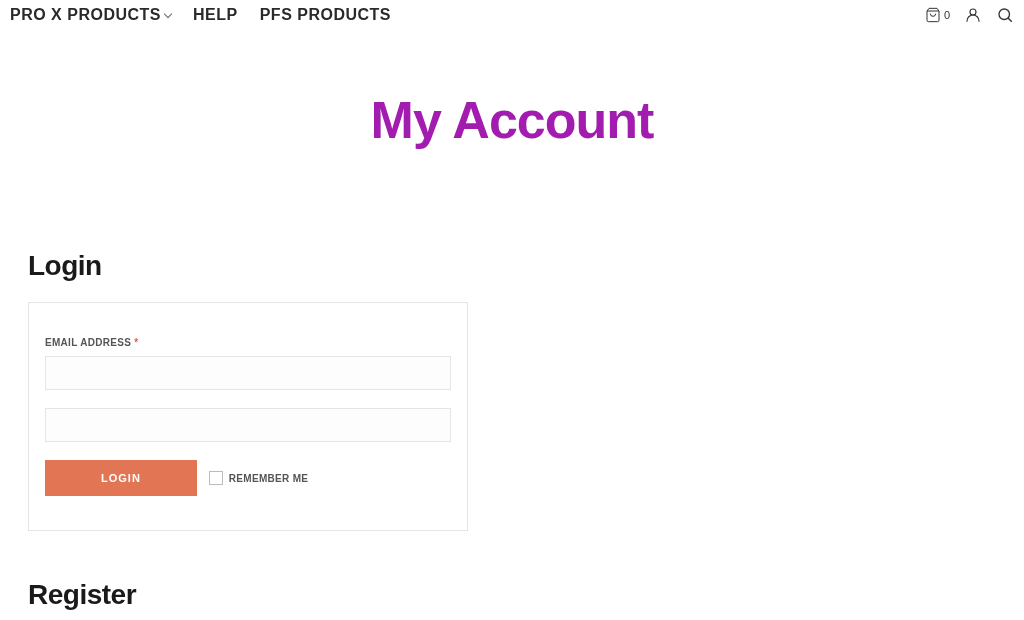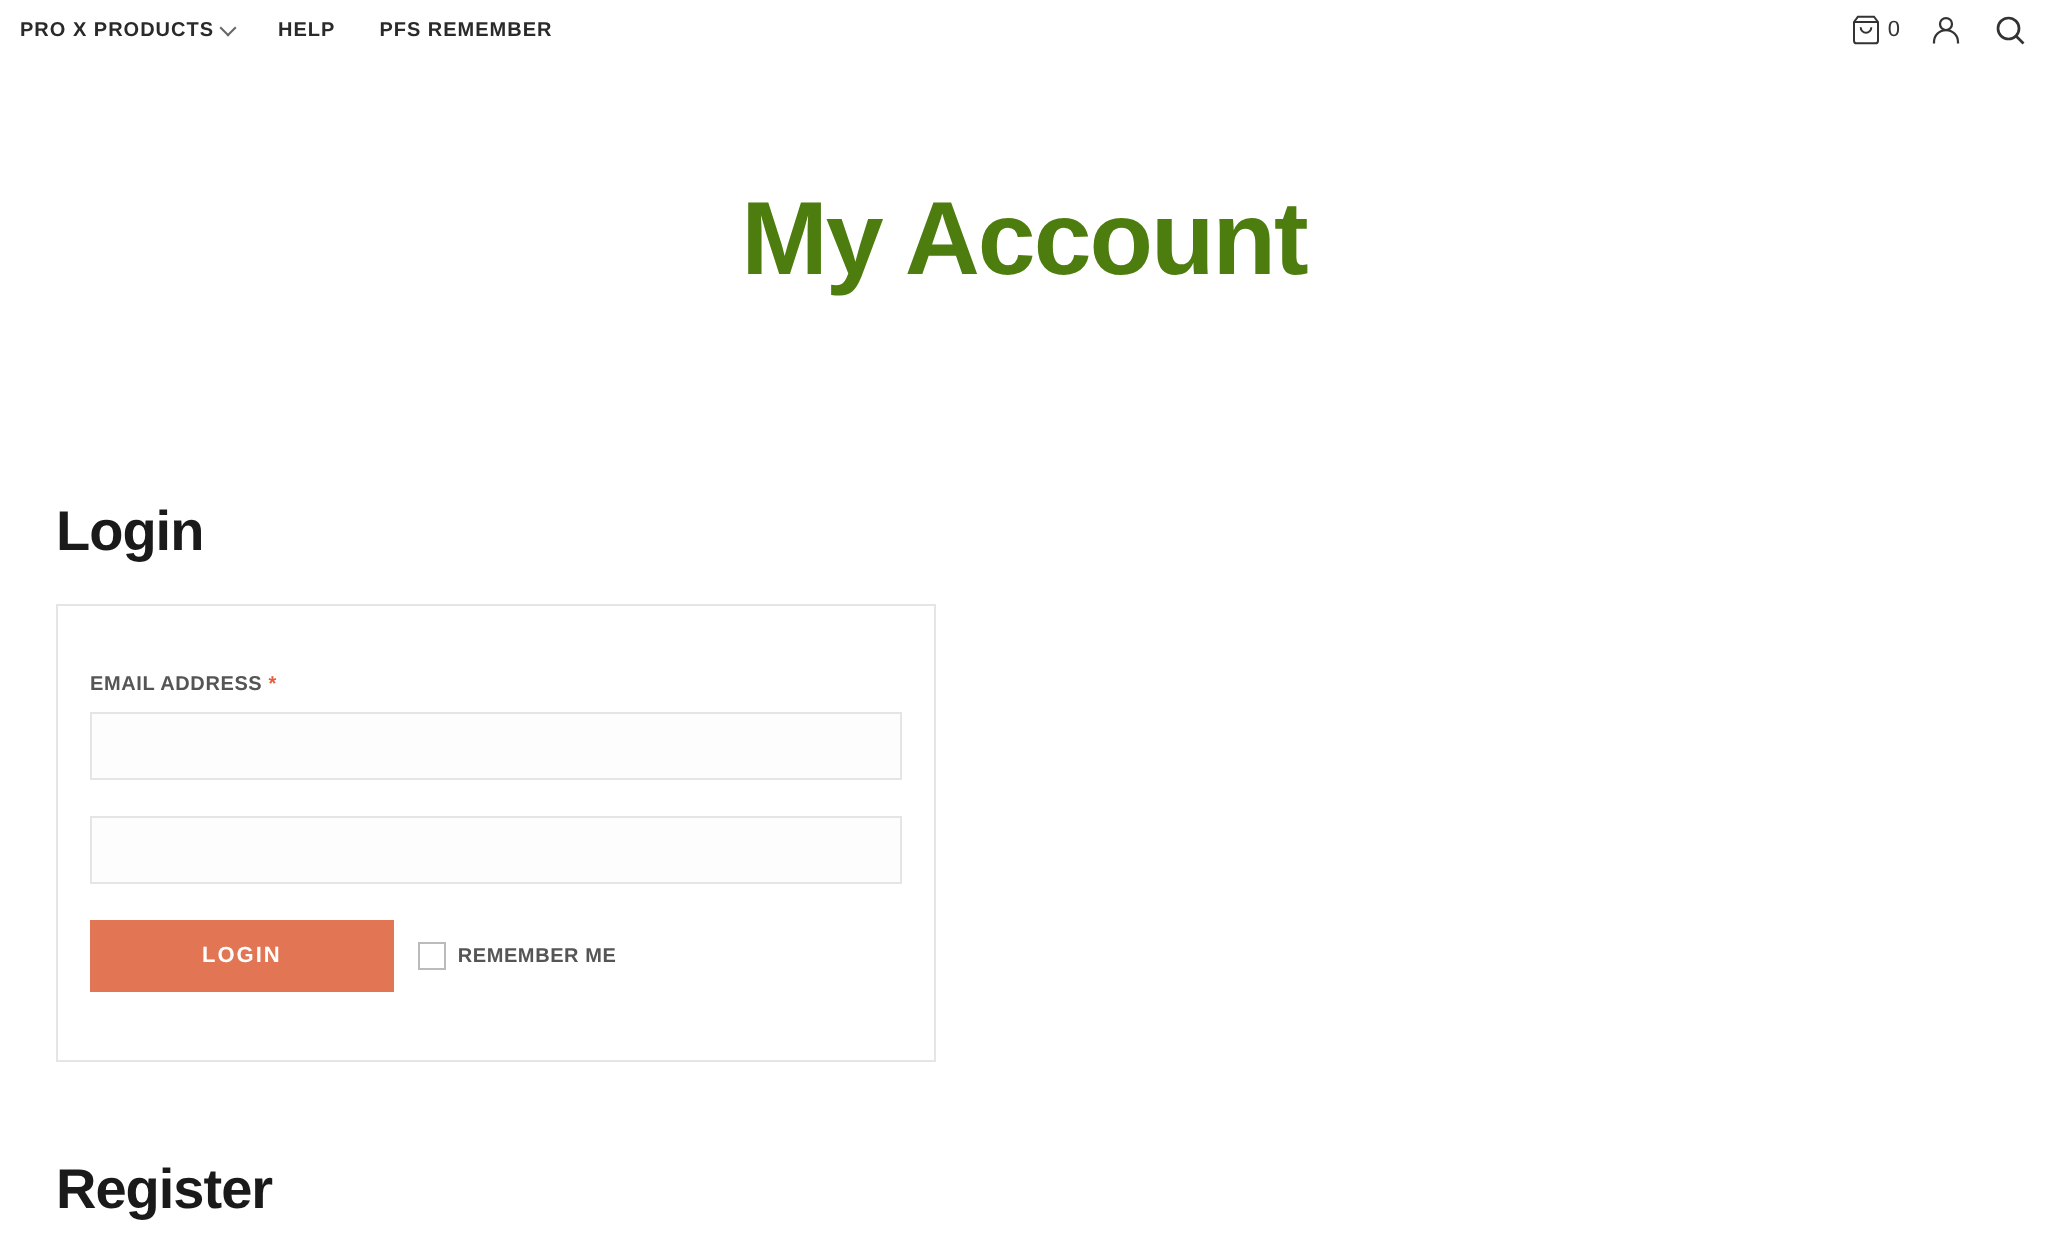--- a/index.html
+++ b/index.html
@@ -20,21 +20,21 @@
       align-items: center;
       padding: 0 10px;
       height: 30px;
     }
     .nav-left {
       display: flex;
       gap: 22px;
       align-items: center;
     }
     .nav-item {
-      font-size: 10px;
+      font-size: 16px;
       font-weight: 700;
       letter-spacing: 0.5px;
       color: #2a2a2a;
       cursor: pointer;
       display: flex;
       align-items: center;
       gap: 4px;
     }
     .chevron-down {
       display: inline-block;
@@ -70,21 +70,21 @@
       cursor: pointer;
       display: flex;
       align-items: center;
       justify-content: center;
     }
     .page-title {
       text-align: center;
       font-size: 52px;
       font-weight: 800;
       letter-spacing: -1px;
-      color: #4d7c0f;
+      color: #a21caf;
       margin-top: 60px;
       margin-bottom: 100px;
     }
     .content {
       padding: 0 28px;
     }
     .section-title {
       font-size: 28px;
       font-weight: 800;
       color: #1a1a1a;
@@ -168,21 +168,21 @@
 <div class="top-nav">
   <div class="nav-left">
     <div class="nav-item">
       <span>PRO X PRODUCTS</span>
       <span class="chevron-down"></span>
     </div>
     <div class="nav-item">
       <span>HELP</span>
     </div>
     <div class="nav-item">
-      <span>PFS REMEMBER</span>
+      <span>PFS PRODUCTS</span>
     </div>
   </div>
   <div class="nav-right">
     <div class="cart-widget">
       <svg class="cart-icon-svg" viewBox="0 0 24 24" fill="none" stroke="#333" stroke-width="1.5">
         <path d="M6 2L3 6v14a2 2 0 002 2h14a2 2 0 002-2V6l-3-4z"></path>
         <line x1="3" y1="6" x2="21" y2="6"></line>
         <path d="M16 10a4 4 0 01-8 0"></path>
       </svg>
       <span class="cart-count">0</span>

